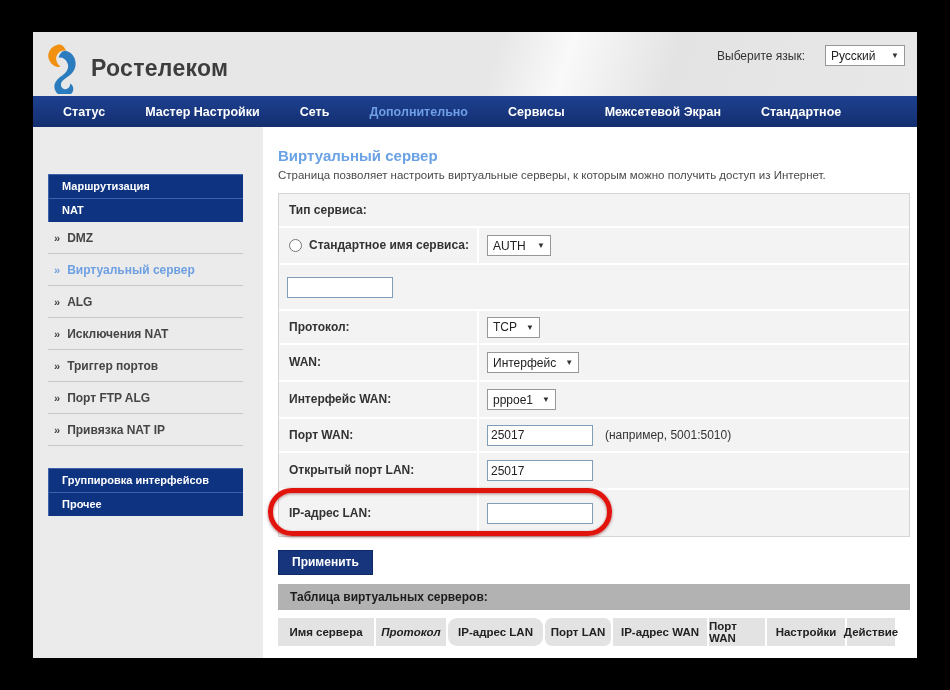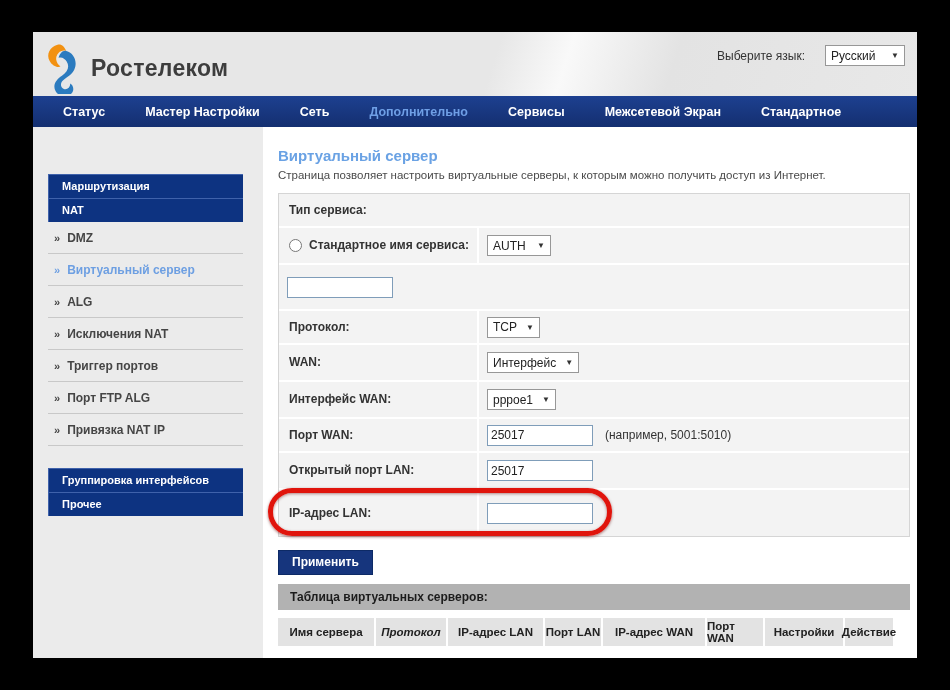--- a/index.html
+++ b/index.html
@@ -64,22 +64,22 @@
 
   .apply-btn { margin-top:13px; background:#16357d; color:#fff; font-weight:bold; font-size:12px;
     border:1px solid #0d2a66; padding:4px 13px 5px; cursor:pointer; font-family:inherit; }
 
   
   .tbl-title { width:632px; margin-top:9px; background:#b2b2b2; color:#1c1c1c; font-weight:bold;
     font-size:12px; padding:6px 0 6px 12px; }
   .tbl-head { width:632px; display:flex; gap:2px; margin-top:8px; }
   .th-cell { background:#e3e3e3; font-weight:bold; font-size:11.5px; color:#222;
     display:flex; align-items:center; justify-content:center; height:28px; }
-  .w0{width:96px;} .w1{width:70px;font-style:italic;} .w2{width:95px;} .w3{width:56px;}
-  .w4{width:102px;} .w5{width:56px;} .w6{width:78px;} .w7{width:48px;}
+  .w0{width:96px;} .w1{width:70px;font-style:italic;} .w2{width:95px;border-radius:9px;} .w3{width:66px;border-radius:7px;}
+  .w4{width:94px;} .w5{width:56px;} .w6{width:78px;} .w7{width:48px;}
 </style>
 </head>
 <body>
 
 <div class="page">
 
   <div class="header">
     <div class="logo-wrap">
       <svg class="logo-svg" viewBox="0 0 36 52">
         <path fill="#f29111" d="M15 2 C7 4 3 12 7 19 c2.5 4.5 7.5 7 11 5.5 c-5 -4 -6 -10 -2 -14 c2 -2 5 -3 8 -2 C22 4 19 1 15 2 Z"></path>

